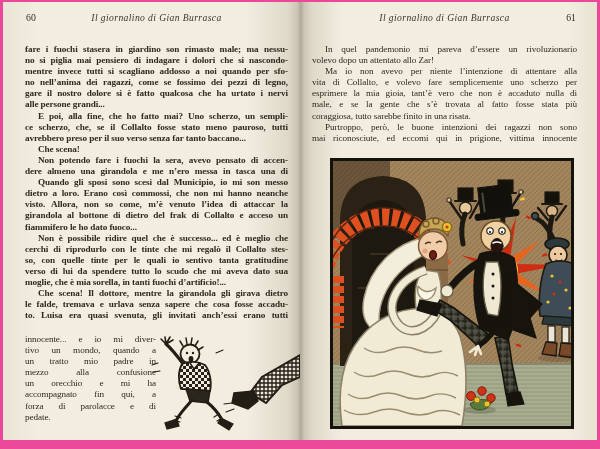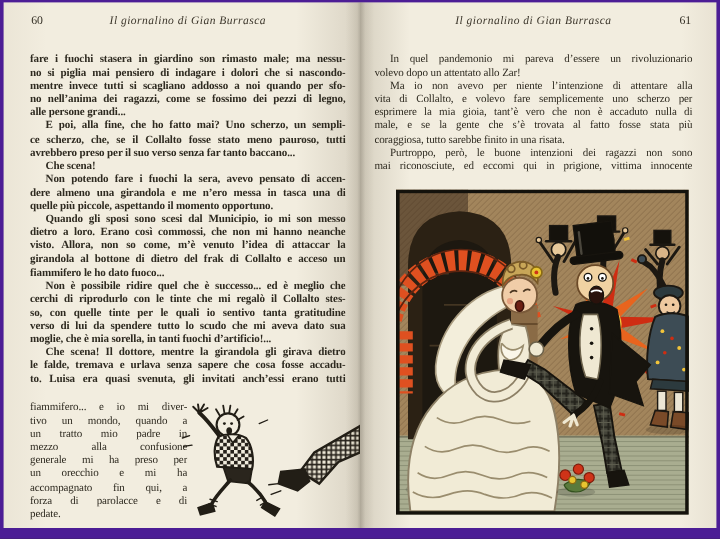--- a/index.html
+++ b/index.html
@@ -1,21 +1,21 @@
 <!DOCTYPE html>
 <html><head>
 <meta charset="utf-8">
 <style>
   html,body { margin:0; padding:0; }
   body {
     width:600px; height:449px; background:#000;
     font-family:"Liberation Serif", serif;
     -webkit-font-smoothing:antialiased;
   }
-  .photo { position:relative; width:600px; height:449px; background:#4c1d95; overflow:hidden; }
+  .photo { position:relative; width:600px; height:449px; background:#ec4899; overflow:hidden; }
   .spread {
     position:absolute; left:3px; top:2px; width:594px; height:438px;
     background:#f2eddf;
   }
   .page-shade-left {
     position:absolute; left:0; top:0; width:297px; height:438px;
     background:linear-gradient(90deg, rgba(120,100,70,.06) 0%, rgba(0,0,0,0) 12%, rgba(0,0,0,0) 82%, rgba(70,55,30,.14) 100%);
     pointer-events:none;
   }
   .page-shade-right {
@@ -64,51 +64,50 @@
       <span class="folio fl">60</span>
       <span class="rhead">Il giornalino di Gian Burrasca</span>
     </div>
 
     <div class="bodycol leftbody">
 
     <div class="ln">fare i fuochi stasera in giardino son rimasto male; ma nessu-</div>
         <div class="ln">no si piglia mai pensiero di indagare i dolori che si nascondo-</div>
         <div class="ln">mentre invece tutti si scagliano addosso a noi quando per sfo-</div>
         <div class="ln">no nell’anima dei ragazzi, come se fossimo dei pezzi di legno,</div>
+        <div class="ln">gare il nostro dolore si è fatto qualcosa che ha urtato i nervi</div>
         <div class="ln pend">alle persone grandi...</div>
         <div class="ln ind">E poi, alla fine, che ho fatto mai? Uno scherzo, un sempli-</div>
         <div class="ln">ce scherzo, che, se il Collalto fosse stato meno pauroso, tutti</div>
         <div class="ln pend">avrebbero preso per il suo verso senza far tanto baccano...</div>
         <div class="ln ind pend">Che scena!</div>
         <div class="ln ind">Non potendo fare i fuochi la sera, avevo pensato di accen-</div>
         <div class="ln">dere almeno una girandola e me n’ero messa in tasca una di</div>
-        <div class="ln pend">quelle più piccole, aspettando il momento opportuno.</div>
         <div class="ln ind">Quando gli sposi sono scesi dal Municipio, io mi son messo</div>
         <div class="ln">dietro a loro. Erano così commossi, che non mi hanno neanche</div>
         <div class="ln">visto. Allora, non so come, m’è venuto l’idea di attaccar la</div>
         <div class="ln">girandola al bottone di dietro del frak di Collalto e acceso un</div>
         <div class="ln pend">fiammifero le ho dato fuoco...</div>
         <div class="ln ind">Non è possibile ridire quel che è successo... ed è meglio che</div>
         <div class="ln">cerchi di riprodurlo con le tinte che mi regalò il Collalto stes-</div>
         <div class="ln">so, con quelle tinte per le quali io sentivo tanta gratitudine</div>
         <div class="ln">verso di lui da spendere tutto lo scudo che mi aveva dato sua</div>
         <div class="ln pend">moglie, che è mia sorella, in tanti fuochi d’artificio!...</div>
         <div class="ln ind">Che scena! Il dottore, mentre la girandola gli girava dietro</div>
         <div class="ln">le falde, tremava e urlava senza sapere che cosa fosse accadu-</div>
         <div class="ln">to. Luisa era quasi svenuta, gli invitati anch’essi erano tutti</div>
       </div>
 
     <div class="bottomrow">
       <div class="narrowcol">
 
-      <div class="ln">fiammifero... e io mi diver-</div>
+      <div class="ln">innocente... e io mi diver-</div>
           <div class="ln">tivo un mondo, quando a</div>
           <div class="ln">un tratto mio padre in</div>
           <div class="ln">mezzo alla confusione</div>
-          <div class="ln">generale mi ha preso per</div>
           <div class="ln">un orecchio e mi ha</div>
           <div class="ln">accompagnato fin qui, a</div>
           <div class="ln">forza di parolacce e di</div>
           <div class="ln pend">pedate.</div>
         </div>
 
       <svg class="boy-art" width="150" height="99" viewBox="0 0 150 99">
         <defs>
           <pattern id="check" width="6" height="6" patternUnits="userSpaceOnUse">
             <rect width="6" height="6" fill="#f1ecdd"></rect>

